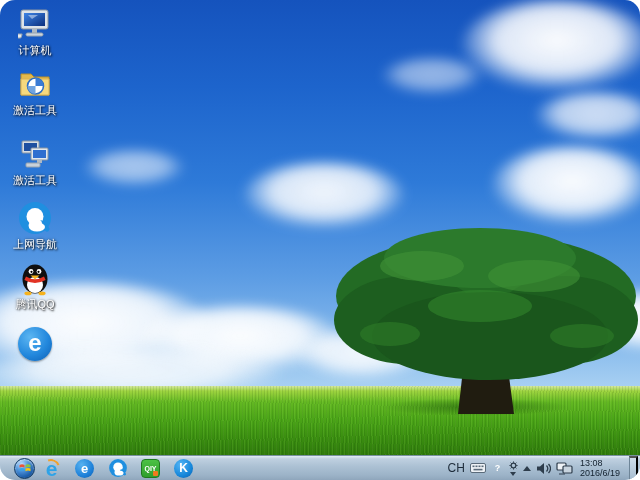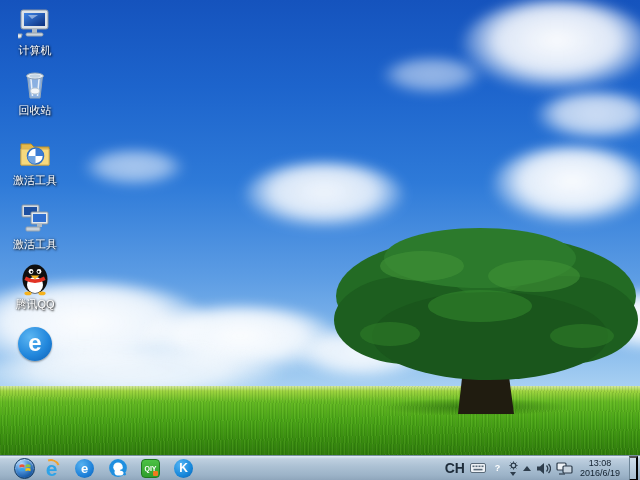--- a/index.html
+++ b/index.html
@@ -1,20 +1,21 @@
 <!DOCTYPE html>
 <html><head>
 <meta charset="utf-8">
 <style>
   * { margin:0; padding:0; box-sizing:border-box; }
   html,body { width:640px; height:480px; overflow:hidden; }
   body { font-family:"Liberation Sans", sans-serif; }
 
   .desktop { position:relative; width:640px; height:480px; overflow:hidden;
     background:linear-gradient(180deg,#1553bd 0%,#1d64cc 18%,#2e7ad8 38%,#5d9de4 58%,#8fc0ee 74%,#bcdcf5 86%,#d8ecf9 100%);
+    border-radius:15px;
   }
 
   
   .cloud { position:absolute; border-radius:50%; filter:blur(6px);
     background:radial-gradient(ellipse at 50% 45%, rgba(255,255,255,.98) 0%, rgba(255,255,255,.85) 45%, rgba(255,255,255,0) 75%); }
   .c1 { left:462px; top:0px;   width:190px; height:90px; }
   .c2 { left:536px; top:92px;  width:120px; height:48px; opacity:.8; }
   .c3 { left:492px; top:146px; width:160px; height:78px; }
   .c4 { left:244px; top:162px; width:160px; height:66px; opacity:.95; }
   .c5 { left:84px;  top:150px; width:100px; height:36px; opacity:.6; }
@@ -83,27 +84,27 @@
   .iqiyi .corner { position:absolute; right:1px; bottom:1px; width:5px; height:5px; background:#f07a1d; border-radius:1px; }
 
   .kugou { width:19px; height:19px; border-radius:50%;
     background:radial-gradient(circle at 35% 30%, #54b5f5 0%, #1687da 60%, #0b5dab 100%);
     display:flex; align-items:center; justify-content:center; }
   .kugou span { color:#fff; font-size:12px; font-weight:bold; line-height:1; }
 
   
   .tray { margin-left:auto; display:flex; align-items:center; gap:5px; padding-right:2px; height:100%; }
   .tray .titem { display:flex; align-items:center; justify-content:center; background:none; border:none; cursor:pointer; }
-  .lang { font-size:14px; font-weight:bold; color:#1e2c3a; }
+  .lang { font-size:12px; font-weight:normal; color:#1e2c3a; }
   .helpball { width:13px; height:13px; border-radius:50%;
     background:radial-gradient(circle at 35% 28%, #8cc6f5 0%, #2f7fd2 55%, #0d4b94 100%);
     color:#fff; font-size:9px; font-weight:bold; display:flex; align-items:center; justify-content:center; }
   .opt-arrow { width:0; height:0; border-left:3.5px solid transparent; border-right:3.5px solid transparent; border-top:4px solid #2e3d4c; margin-top:2px; }
   .chev { width:0; height:0; border-left:4px solid transparent; border-right:4px solid transparent; border-bottom:5px solid #2e3d4c; }
-  .clock { display:flex; flex-direction:column; align-items:center; justify-content:center;
+  .clock { display:flex; flex-direction:column; align-items:flex-start; justify-content:center;
     font-size:9px; line-height:10px; color:#13212f; padding:0 4px 0 2px; background:none; border:none; cursor:pointer; }
   .show-desktop { width:9px; height:25px; border-left:1px solid #6e8598;
     background:linear-gradient(180deg,#cfdeeb,#a7bdd0); cursor:pointer; }
 </style>
 </head>
 <body>
 
 <div class="desktop">
 
   <div class="cloud c1"></div>
@@ -149,32 +150,20 @@
         <rect x="6" y="6" width="21" height="13" fill="url(#scr1)"></rect>
         <path d="M10 8 L20 8 L14 12 Z" fill="rgba(255,255,255,.45)"></path>
         <rect x="14" y="22" width="5" height="4" fill="#aeb9c4"></rect>
         <rect x="8" y="26" width="17" height="3" rx="1.5" fill="#cdd5dd" stroke="#97a3af"></rect>
         <rect x="2" y="27" width="11" height="4" rx="1" fill="#e4e9ee" stroke="#9aa6b1" transform="skewX(-18)"></rect>
       </svg>
     </span>
     <span class="lbl">计算机</span>
   </button>
 
-  <button class="dicon">
-    <span class="glyph">
-      <svg width="34" height="34" viewBox="0 0 34 34">
-        <path d="M9.5 9 L12 31 L22 31 L24.5 9 Z" fill="rgba(214,228,240,.6)" stroke="#93a7ba"></path>
-        <path d="M13 12 L14.5 29 M21 12 L19.5 29" stroke="rgba(255,255,255,.8)" stroke-width="1.5" fill="none"></path>
-        <ellipse cx="17" cy="24" rx="4.5" ry="3" fill="#f3f6f9" stroke="#b8c6d3"></ellipse>
-        <ellipse cx="17" cy="9" rx="8.5" ry="3" fill="#e9f0f6" stroke="#8ea2b5"></ellipse>
-        <ellipse cx="17" cy="9" rx="5.5" ry="1.8" fill="#c4d4e2"></ellipse>
-      </svg>
-    </span>
-    <span class="lbl">回收站</span>
-  </button>
 
   <button class="dicon">
     <span class="glyph">
       <svg width="34" height="34" viewBox="0 0 34 34">
         <path d="M3 7 h10 l3 3 h15 v18 h-28 z" fill="#e3b94e" stroke="#b98f28"></path>
         <path d="M3 12 h28 v16 h-28 z" fill="#f6d97e" stroke="#d8b254"></path>
         <circle cx="17.5" cy="19" r="8" fill="#fff" stroke="#2f6fc4" stroke-width="1.6"></circle>
         <path d="M17.5 11 A8 8 0 0 1 25.5 19 L17.5 19 Z" fill="#3a7bd5"></path>
         <path d="M17.5 27 A8 8 0 0 1 9.5 19 L17.5 19 Z" fill="#6fa3e0"></path>
       </svg>
@@ -189,20 +178,33 @@
         <rect x="6" y="6" width="13" height="8" fill="#1d4fa0"></rect>
         <rect x="13" y="11" width="17" height="12" rx="1" fill="#e2e8ee" stroke="#8794a2"></rect>
         <rect x="15" y="13" width="13" height="8" fill="#2f6fd0"></rect>
         <rect x="19" y="23" width="5" height="3" fill="#aeb9c4"></rect>
         <rect x="8" y="26" width="14" height="4" rx="1" fill="#c8d1da" stroke="#96a2ae"></rect>
       </svg>
     </span>
     <span class="lbl">激活工具</span>
   </button>
 
+  <button class="dicon">
+    <span class="glyph">
+      <svg width="36" height="36" viewBox="0 0 36 36">
+        <circle cx="18" cy="18" r="16" fill="#1f8fe0"></circle>
+        <circle cx="18" cy="16.5" r="8.5" fill="#fff"></circle>
+        <path d="M24 23 L30 29" stroke="#1f8fe0" stroke-width="5" stroke-linecap="round"></path>
+        <ellipse cx="20" cy="27" rx="8" ry="4.6" fill="#fff"></ellipse>
+        <circle cx="15" cy="25.4" r="3.4" fill="#fff"></circle>
+        <circle cx="21" cy="23.8" r="4" fill="#fff"></circle>
+      </svg>
+    </span>
+    <span class="lbl">上网导航</span>
+  </button>
 
   <button class="dicon">
     <span class="glyph">
       <svg width="36" height="36" viewBox="0 0 36 36">
         <ellipse cx="18" cy="19" rx="12.5" ry="14.5" fill="#101010"></ellipse>
         <ellipse cx="18" cy="25" rx="8" ry="8" fill="#fff"></ellipse>
         <circle cx="14" cy="11.5" r="2.4" fill="#fff"></circle>
           <circle cx="22" cy="11.5" r="2.4" fill="#fff"></circle>
         <circle cx="14.5" cy="11.8" r="1.1" fill="#000"></circle>
           <circle cx="21.5" cy="11.8" r="1.1" fill="#000"></circle>

